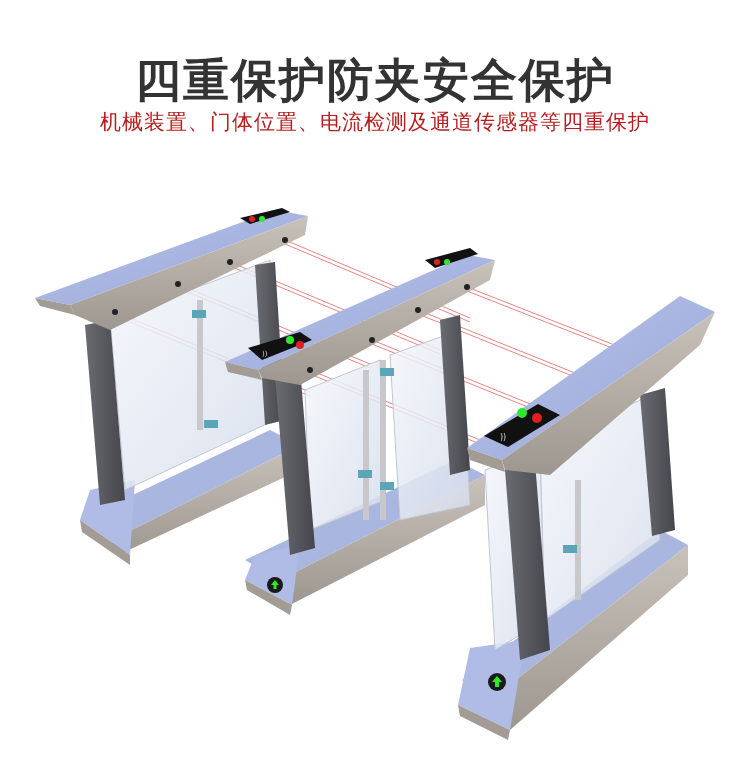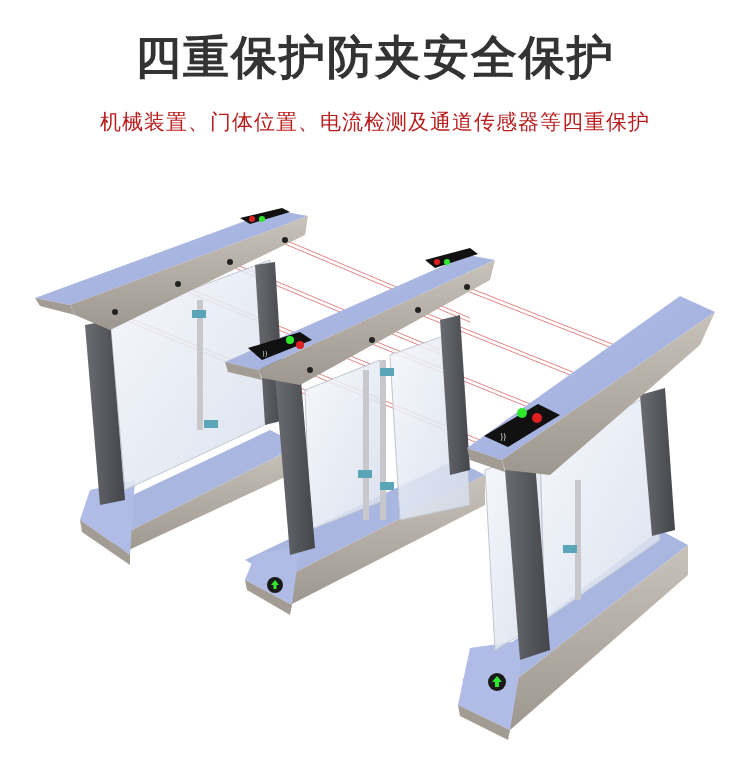--- a/index.html
+++ b/index.html
@@ -1,18 +1,18 @@
 <!DOCTYPE html>
 <html><head>
   <meta charset="utf-8">
   <style>
     html, body { margin: 0; padding: 0; background: #ffffff; }
     body { width: 750px; height: 777px; position: relative; overflow: hidden; font-family: "DejaVu Sans", sans-serif; }
     .title {
-      position: absolute; left: 0; top: 29px; width: 750px; text-align: center;
+      position: absolute; left: 0; top: 52px; width: 750px; text-align: center;
       font-size: 46px; font-weight: bold; color: #333333; letter-spacing: 2px; line-height: 56px;
     }
     .subtitle {
       position: absolute; left: 0; top: 106px; width: 750px; text-align: center;
       font-size: 21px; color: #b91c1c; line-height: 32px; letter-spacing: 1px;
     }
     .subtitle span { display: block; }
     .scene { position: absolute; left: 0; top: 195px; width: 750px; height: 582px; }
   </style>
 </head>

